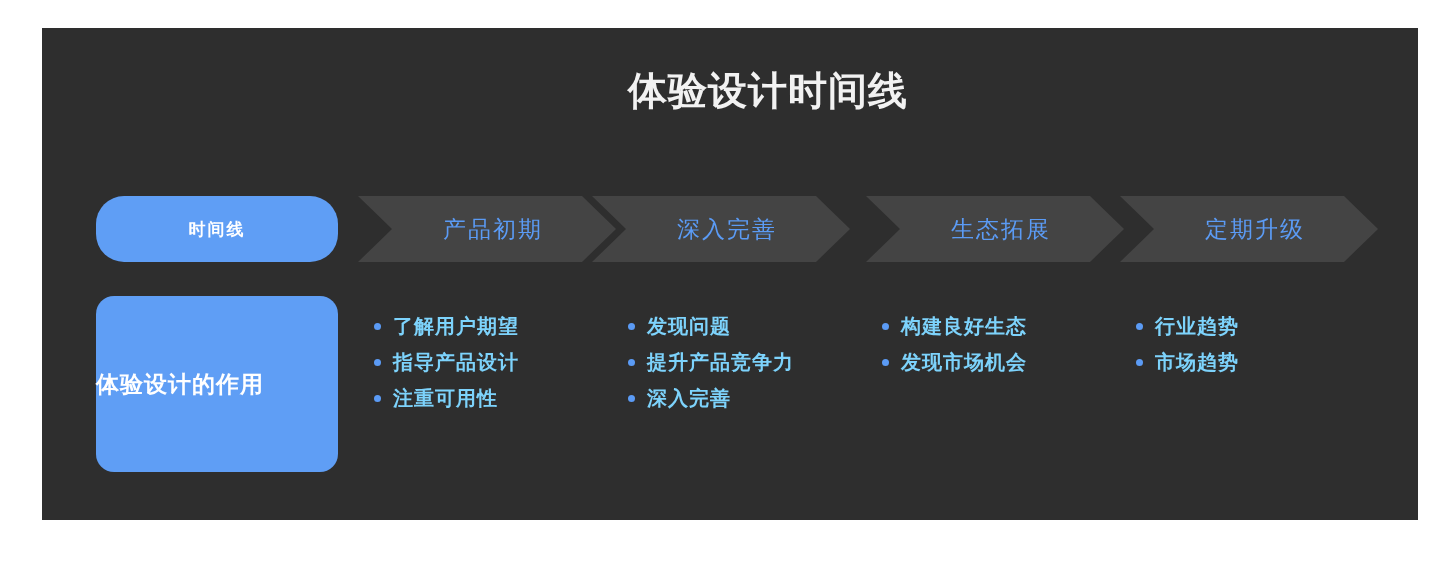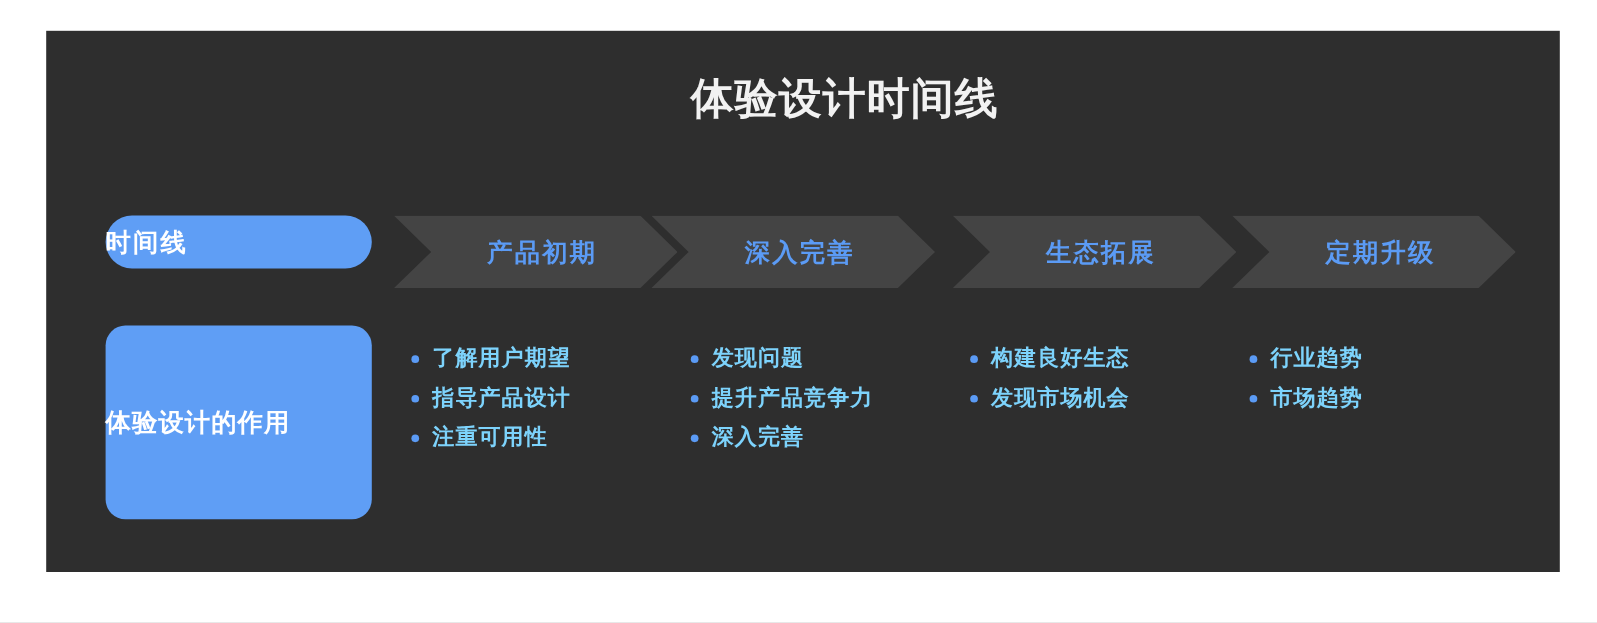--- a/index.html
+++ b/index.html
@@ -53,44 +53,44 @@
     top: 168px;          
     width: 1320px;
     height: 66px;
   }
 
   .stage-pill {
     position: absolute;
     left: 0;
     top: 0;
     width: 242px;
-    height: 48px;
+    height: 66px;
     border-radius: 28px;
     background: #5f9ef5;
     display: flex;
     align-items: center;
-    justify-content: flex-start;
+    justify-content: center;
     color: #ffffff;
-    font-size: 23px;
+    font-size: 17px;
     font-weight: bold;
     letter-spacing: 2px;
     box-sizing: border-box;
   }
 
   .chev {
     position: absolute;
     top: 0;
     height: 66px;
     background: #444444;
     display: flex;
     align-items: center;
     justify-content: center;
     color: #5b9bf5;
     font-size: 23px;
-    font-weight: bold;
+    font-weight: normal;
     letter-spacing: 2px;
     box-sizing: border-box;
     -webkit-clip-path: polygon(0 0, calc(100% - 34px) 0, 100% 50%, calc(100% - 34px) 100%, 0 100%, 34px 50%);
     clip-path: polygon(0 0, calc(100% - 34px) 0, 100% 50%, calc(100% - 34px) 100%, 0 100%, 34px 50%);
   }
   .chev .chev-label { transform: translateX(6px); }
 
   .chev-1 { left: 262px;  width: 258px; }
   .chev-2 { left: 496px;  width: 258px; }
   .chev-3 { left: 770px;  width: 258px; }

